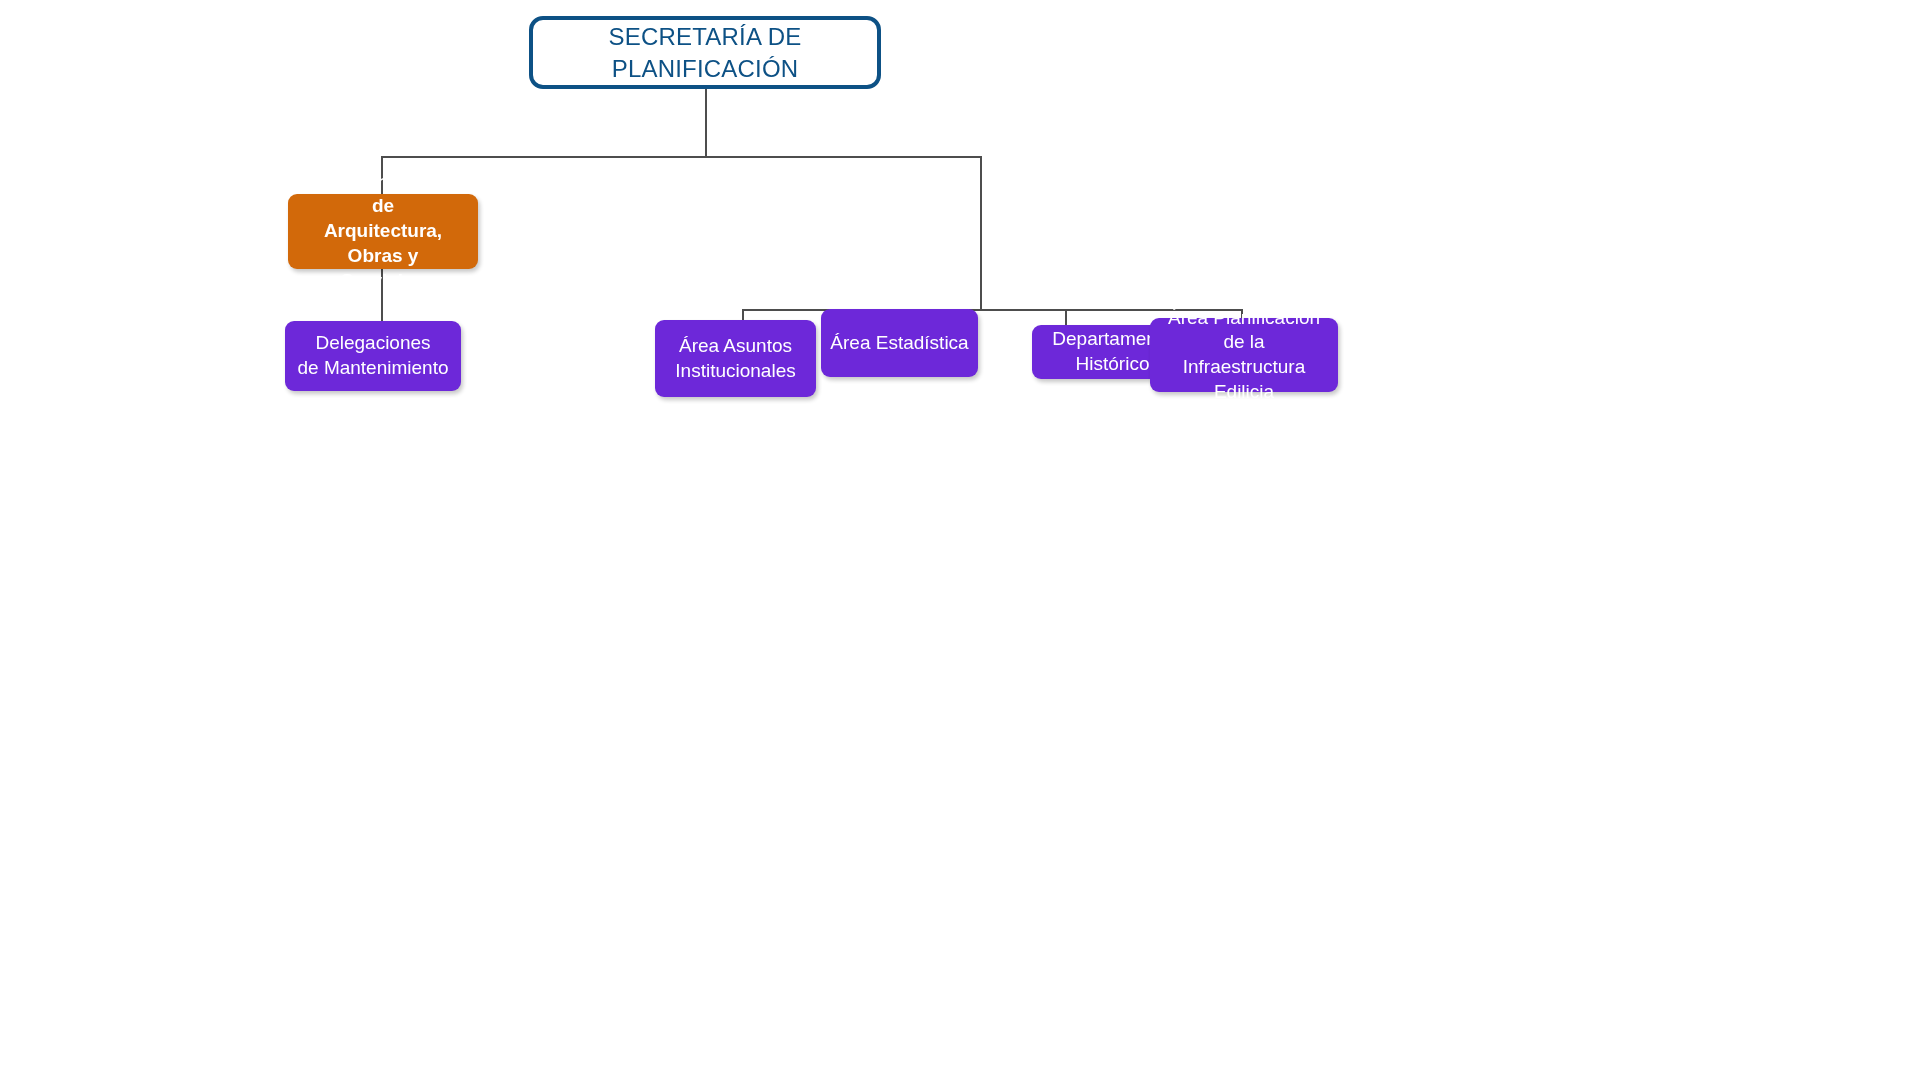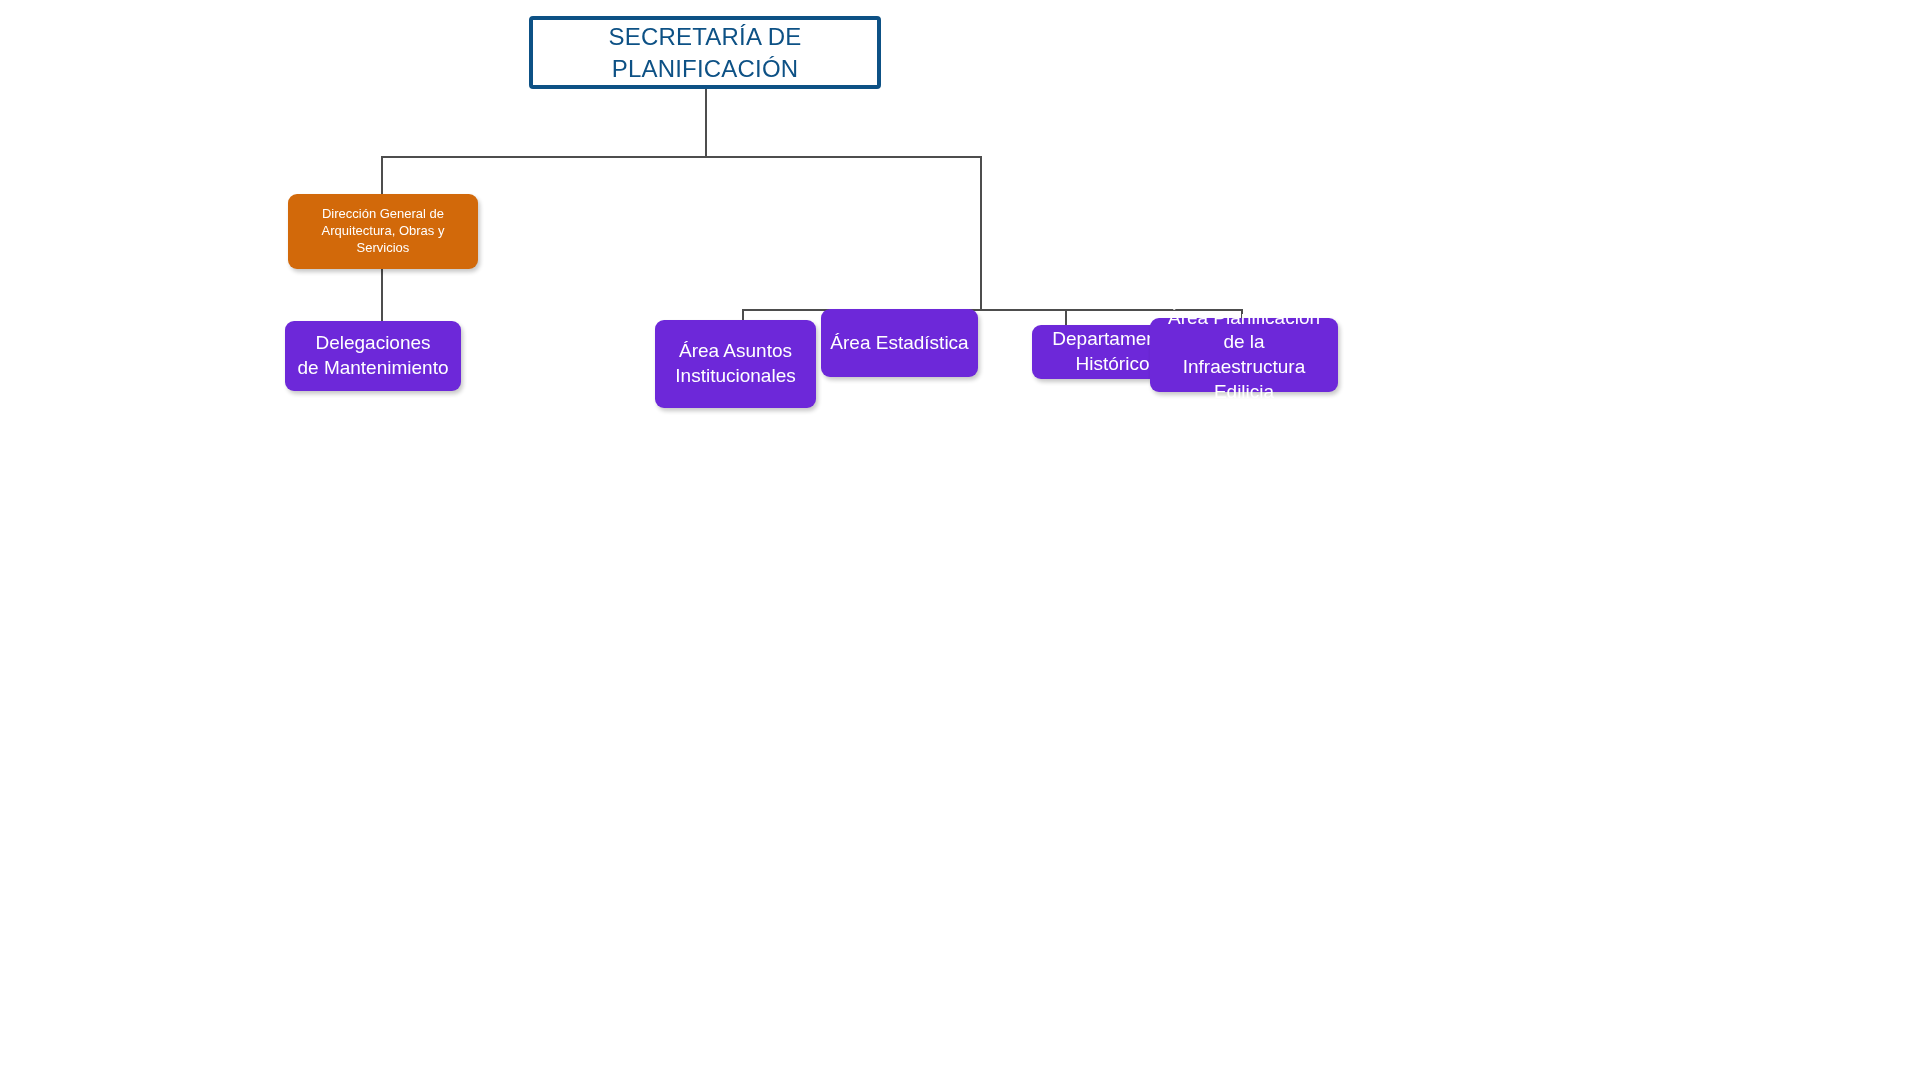--- a/index.html
+++ b/index.html
@@ -39,33 +39,33 @@
     text-align: center;
     border-radius: 9px;
     line-height: 1.30;
     white-space: pre-line;
   }
 
   
   .node.root {
     background: #ffffff;
     border: 4px solid #0d5185;
-    border-radius: 4px;
+    border-radius: 14px;
     color: #0d5185;
     font-size: 24px;
     font-weight: 400;
     letter-spacing: .2px;
   }
 
   
   .node.orange {
     background: #d2690a;
     color: #ffffff;
-    font-size: 13px;
-    font-weight: normal;
+    font-size: 19px;
+    font-weight: bold;
     box-shadow: 2px 3px 4px rgba(0,0,0,.22);
   }
 
   
   .node.grey {
     background: #6d28d9;
     color: #ffffff;
     font-size: 19px;
     font-weight: 400;
     box-shadow: 2px 3px 4px rgba(0,0,0,.22);
@@ -104,21 +104,21 @@
     <span>Dirección General de
 Arquitectura, Obras y
 Servicios</span>
   </div>
 
   <div class="node grey" style="left:285px; top:321px; width:176px; height:70px;">
     <span>Delegaciones
 de Mantenimiento</span>
   </div>
 
-  <div class="node grey" style="left:655px; top:320px; width:161px; height:88px;">
+  <div class="node grey" style="left:655px; top:320px; width:161px; height:77px;">
     <span>Área Asuntos
 Institucionales</span>
   </div>
 
   <div class="node grey" style="left:821px; top:309px; width:157px; height:68px;">
     <span>Área Estadística</span>
   </div>
 
   <div class="node grey" style="left:984px; top:325px; width:161px; height:54px;margin-left:48px;">
     <span>Departamento

